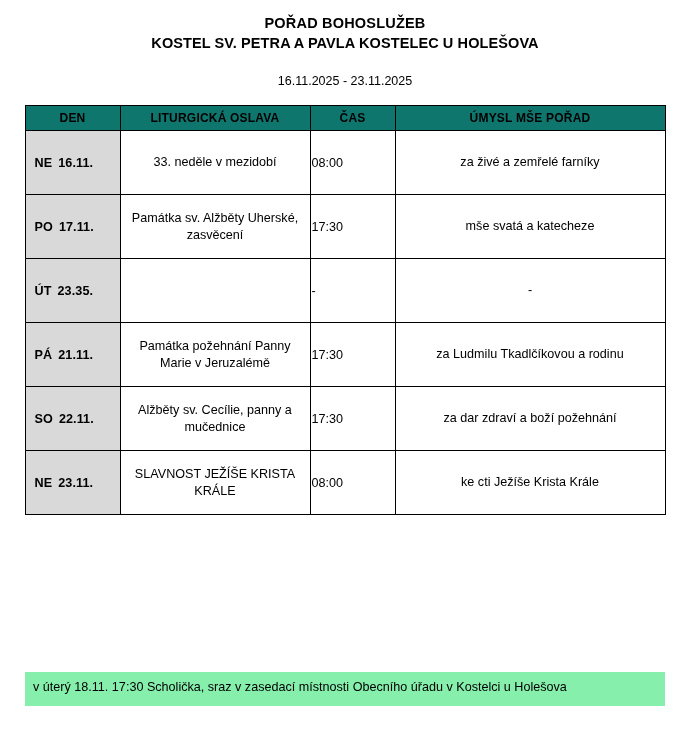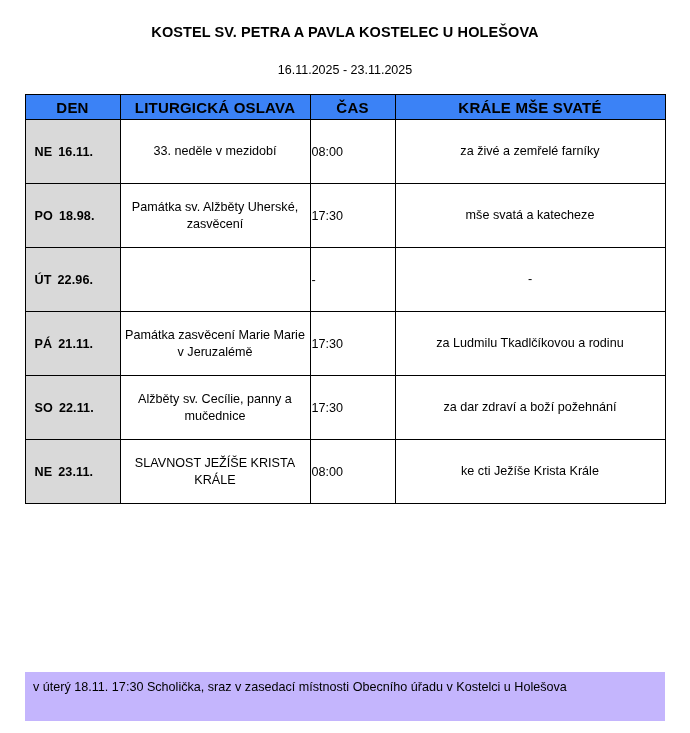--- a/index.html
+++ b/index.html
@@ -28,43 +28,42 @@
     font-size: 14.5px;
     font-weight: bold;
     letter-spacing: 0.2px;
     line-height: 19px;
   }
   .header .line2 {
     font-size: 14.5px;
     font-weight: bold;
     letter-spacing: 0.1px;
     line-height: 20px;
-    margin-top: 8px;
   }
   .header .line3 {
     font-size: 12.5px;
     line-height: 20px;
     margin-top: 18px;
   }
   table.schedule {
     border-collapse: collapse;
     margin: 14px auto 0 auto;
     width: 640px;
     table-layout: fixed;
     border: 1.5px solid #000;
   }
   table.schedule th, table.schedule td {
     border: 1.5px solid #000;
     vertical-align: middle;
     font-size: 12.6px;
   }
   table.schedule thead th {
-    background: #3b82f6;
+    background: #0f766e;
     font-weight: bold;
-    font-size: 15px;
+    font-size: 12px;
     height: 22px;
     text-align: center;
     letter-spacing: 0.2px;
   }
   col.c-day   { width: 95px; }
   col.c-feast { width: 190px; }
   col.c-time  { width: 85px; }
   col.c-int   { width: 270px; }
 
   td.day {
@@ -89,73 +88,74 @@
     line-height: 17px;
   }
   tbody tr { height: 64px; }
 
   .footnote {
     position: absolute;
     left: 25px;
     top: 672px;
     width: 640px;
     box-sizing: border-box;
-    background: #c4b5fd;
+    background: #86efac;
     font-size: 12.6px;
     line-height: 19px;
-    padding: 6px 8px 24px 8px;
+    padding: 6px 8px 9px 8px;
   }
 </style>
 </head>
 <body>
 
 <div class="page">
 
   <div class="header">
+    <div class="line1">POŘAD BOHOSLUŽEB</div>
     <div class="line2">KOSTEL SV. PETRA A PAVLA KOSTELEC U HOLEŠOVA</div>
     <div class="line3">16.11.2025 - 23.11.2025</div>
   </div>
 
   <table class="schedule">
     <colgroup>
       <col class="c-day">
       <col class="c-feast">
       <col class="c-time">
       <col class="c-int">
     </colgroup>
     <thead>
       <tr>
         <th>DEN</th>
         <th>LITURGICKÁ OSLAVA</th>
         <th>ČAS</th>
-        <th>KRÁLE MŠE SVATÉ</th>
+        <th>ÚMYSL MŠE POŘAD</th>
       </tr>
     </thead>
     <tbody>
       <tr>
         <td class="day"><span>NE</span><span class="dd">16.11.</span></td>
         <td class="feast">33. neděle v mezidobí</td>
         <td class="time">08:00</td>
         <td class="intention">za živé a zemřelé farníky</td>
       </tr>
       <tr>
-        <td class="day"><span>PO</span><span class="dd">18.98.</span></td>
+        <td class="day"><span>PO</span><span class="dd">17.11.</span></td>
         <td class="feast">Památka sv. Alžběty Uherské, zasvěcení</td>
         <td class="time">17:30</td>
         <td class="intention">mše svatá a katecheze</td>
       </tr>
       <tr>
-        <td class="day"><span>ÚT</span><span class="dd">22.96.</span></td>
+        <td class="day"><span>ÚT</span><span class="dd">23.35.</span></td>
         <td class="feast"></td>
         <td class="time">-</td>
         <td class="intention">-</td>
       </tr>
       <tr>
         <td class="day"><span>PÁ</span><span class="dd">21.11.</span></td>
-        <td class="feast">Památka zasvěcení Marie Marie v Jeruzalémě</td>
+        <td class="feast">Památka požehnání Panny Marie v Jeruzalémě</td>
         <td class="time">17:30</td>
         <td class="intention">za Ludmilu Tkadlčíkovou a rodinu</td>
       </tr>
       <tr>
         <td class="day"><span>SO</span><span class="dd">22.11.</span></td>
         <td class="feast">Alžběty sv. Cecílie, panny a mučednice</td>
         <td class="time">17:30</td>
         <td class="intention">za dar zdraví a boží požehnání</td>
       </tr>
       <tr>

